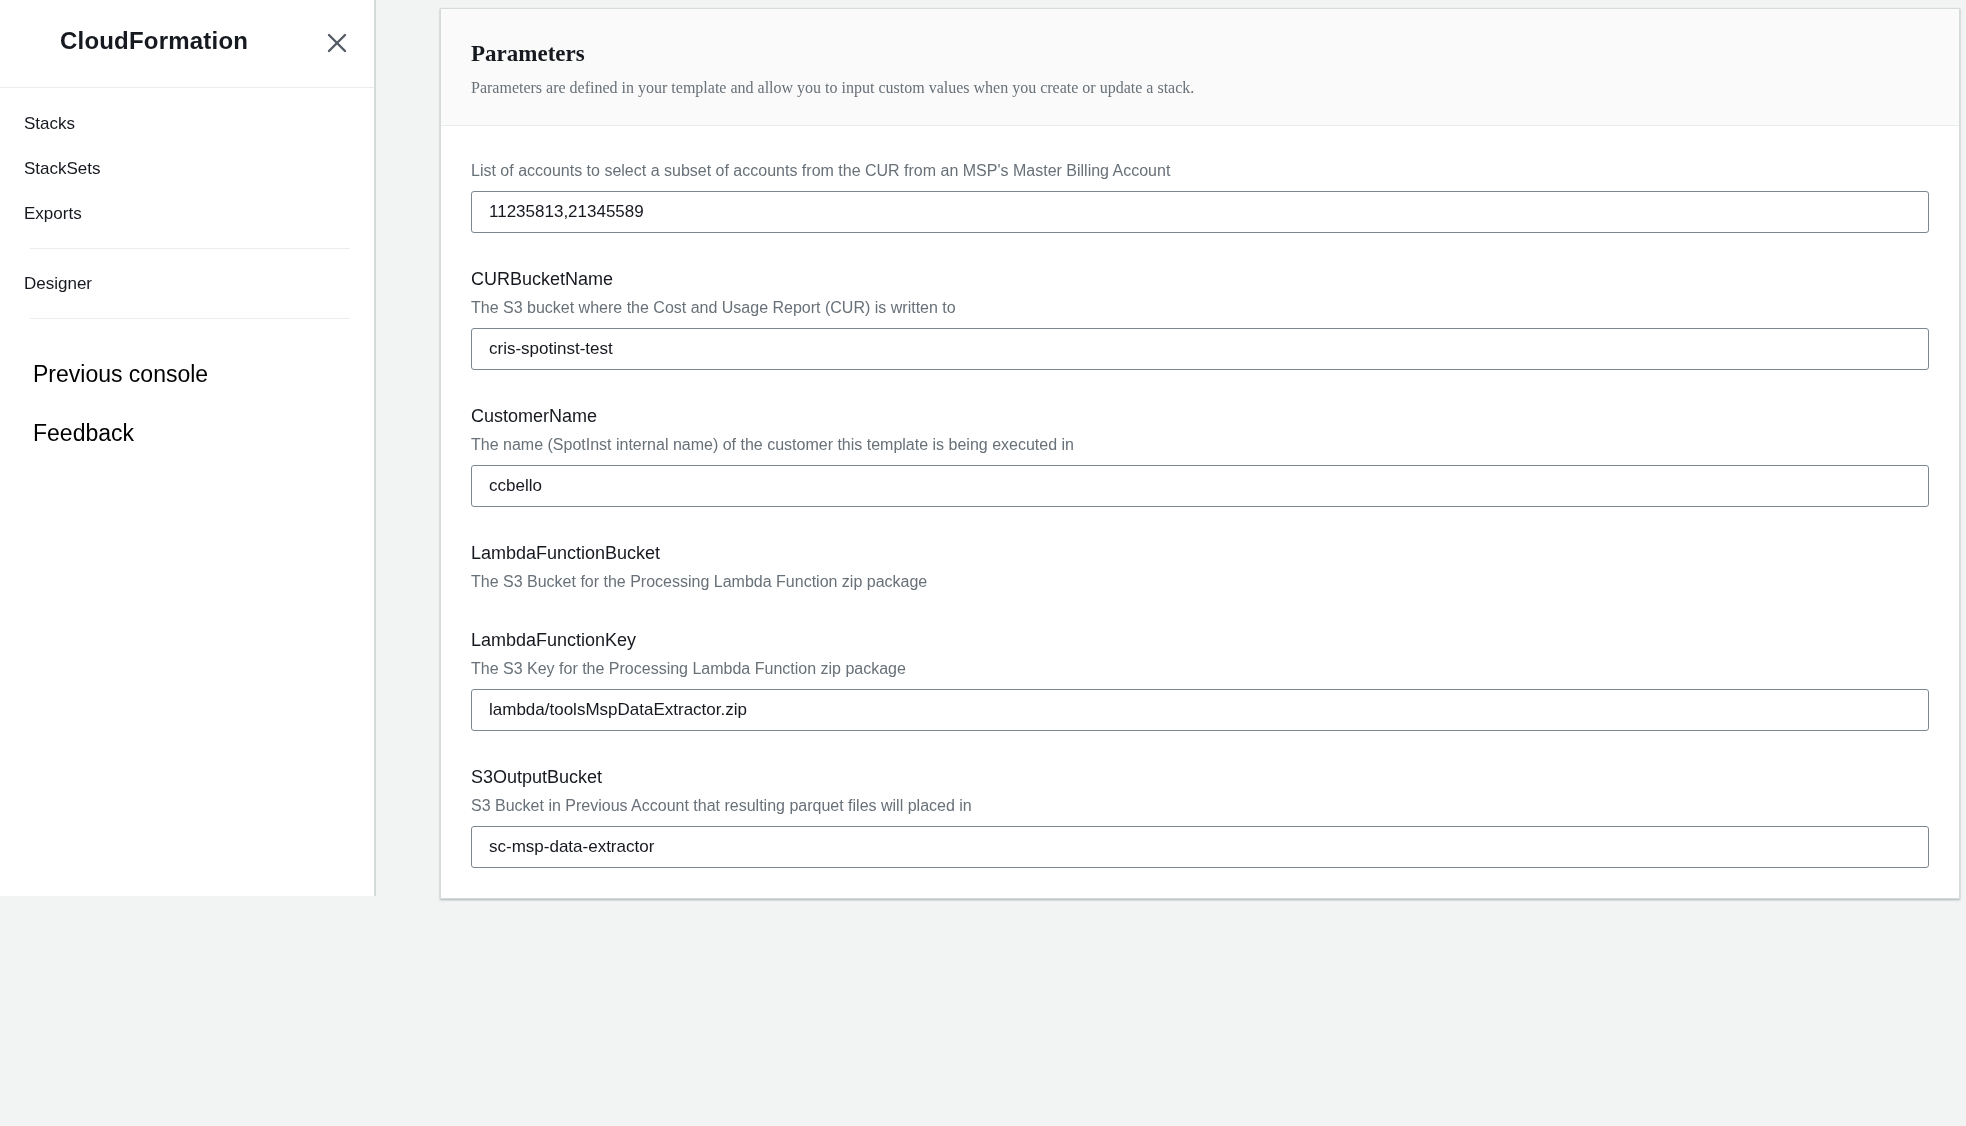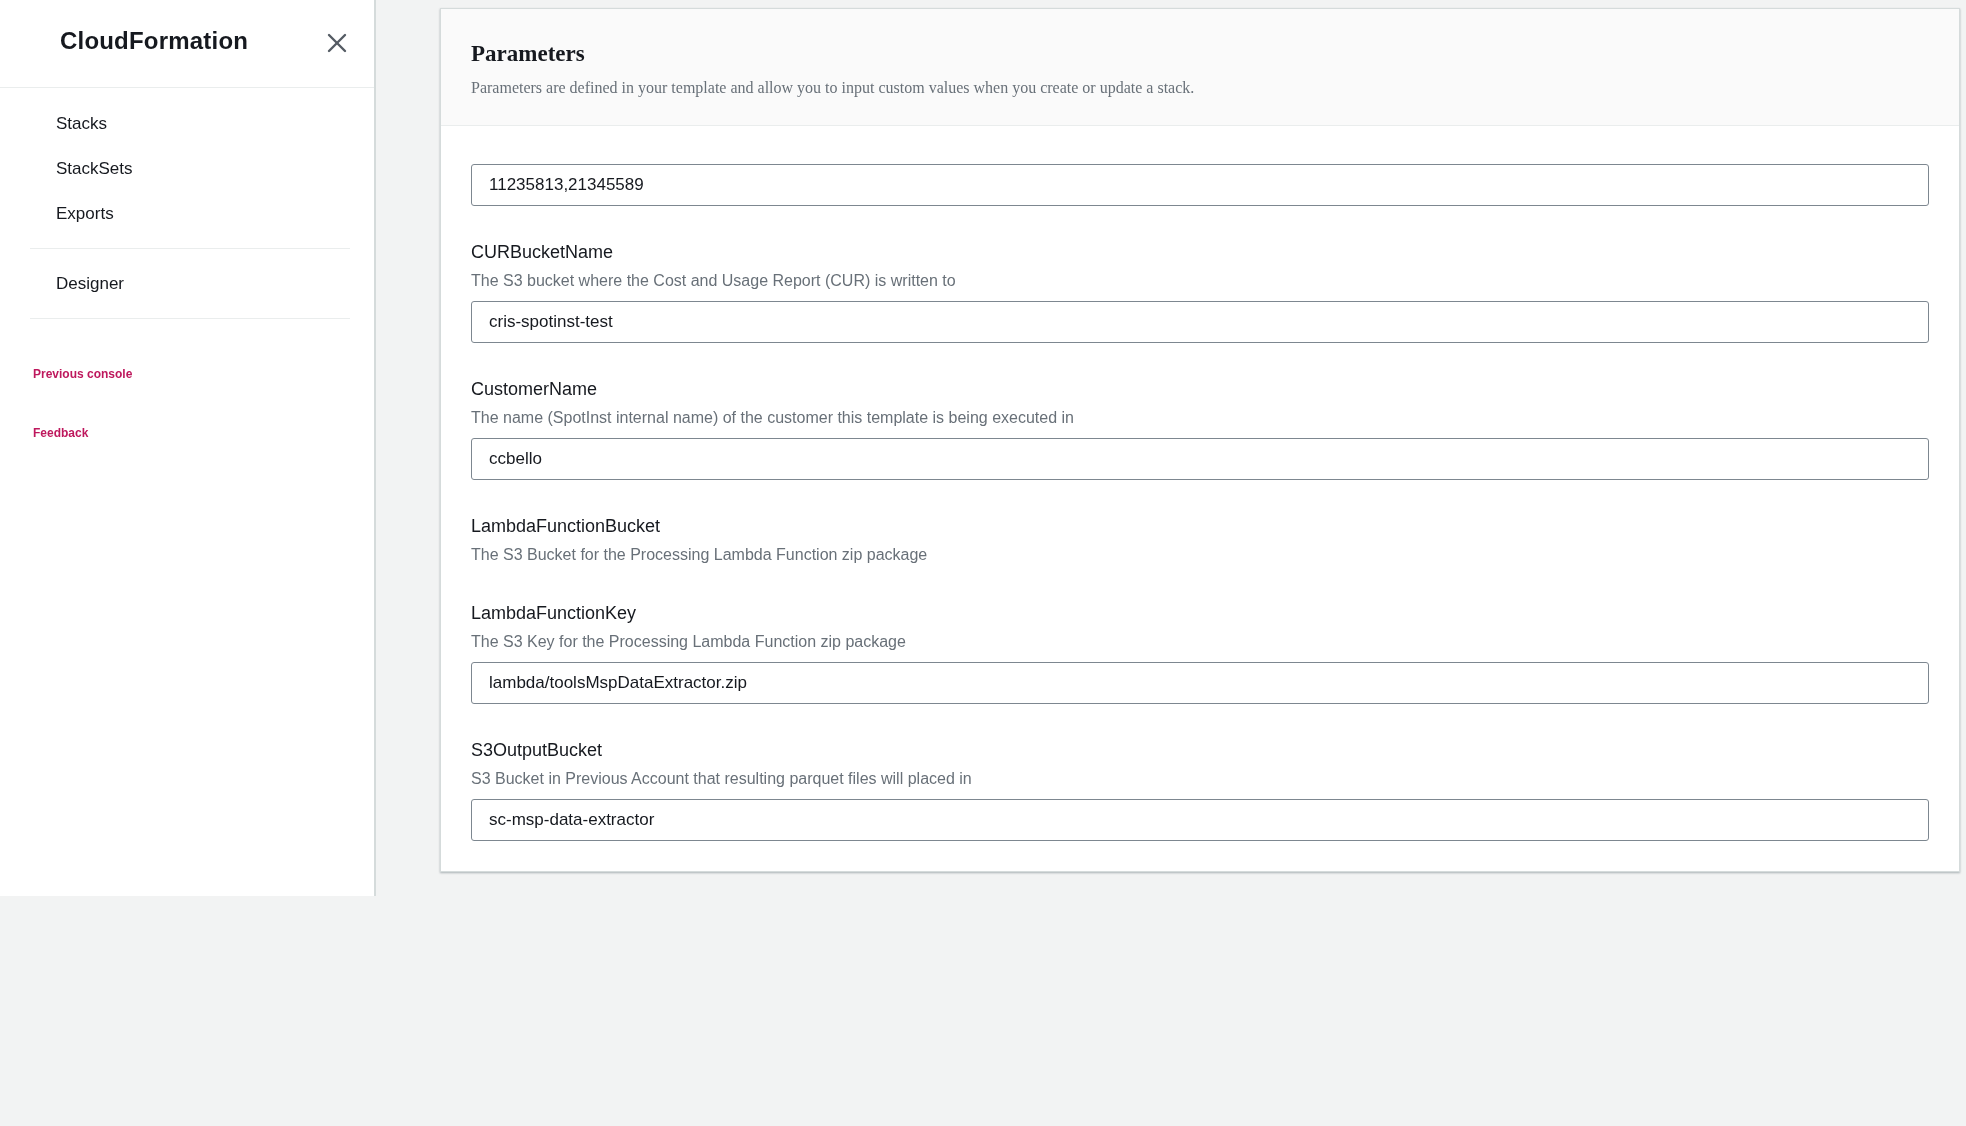--- a/index.html
+++ b/index.html
@@ -49,40 +49,40 @@
     align-items: center;
     justify-content: center;
   }
   .close-btn svg { display: block; }
 
   .nav-list { list-style: none; padding: 13px 0 0 0; }
   .nav-item {
     height: 45px;
     display: flex;
     align-items: center;
-    padding-left: 56px;
+    padding-left: 24px;
     font-size: 17px;
     color: #16191f;
     cursor: pointer;
   }
   .nav-divider {
     border: none;
     border-top: 1px solid #eaeded;
     margin: 12px 24px 12px 30px;
   }
   .footer-list { list-style: none; margin-top: 30px; }
   .footer-item {
     height: 50px;
     margin-bottom: 9px;
     display: flex;
     align-items: center;
     padding-left: 33px;
-    font-size: 12px;
-    font-weight: 700;
-    color: #be185d;
+    font-size: 23px;
+    font-weight: 400;
+    color: #000000;
     cursor: pointer;
   }
 
   
   .content {
     flex: 1;
     padding: 8px 0 0 64px;
     background: #f2f3f3;
   }
   .panel {
@@ -174,20 +174,21 @@
   <main class="content">
     <section class="panel">
       <header class="panel-header">
         <h1 class="panel-title">Parameters</h1>
         <p class="panel-desc">Parameters are defined in your template and allow you to input custom values when you create or update a stack.</p>
       </header>
 
       <div class="panel-body">
 
         <div class="field">
+          <div class="field-desc">List of accounts to select a subset of accounts from the CUR from an MSP's Master Billing Account</div>
           <input class="field-input" type="text" value="11235813,21345589" style="">
         </div>
 
         <div class="field">
           <label class="field-label">CURBucketName</label>
           <div class="field-desc">The S3 bucket where the Cost and Usage Report (CUR) is written to</div>
           <input class="field-input" type="text" value="cris-spotinst-test" style="">
         </div>
 
 

